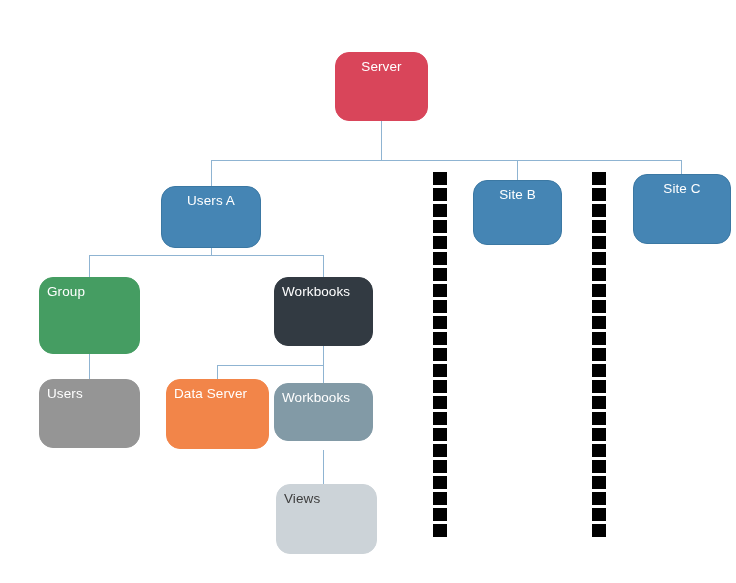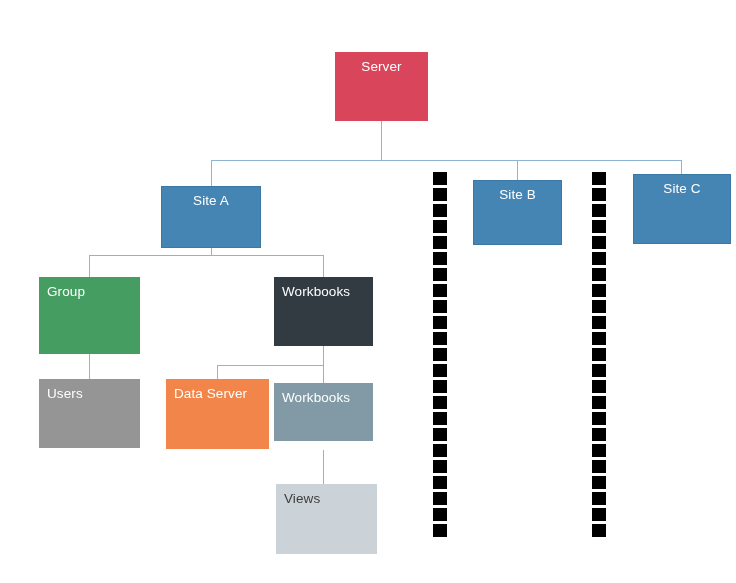--- a/index.html
+++ b/index.html
@@ -1,19 +1,19 @@
 <!DOCTYPE html>
 <html><head>
 <meta charset="utf-8">
 <style>
   html,body{margin:0;padding:0;background:#ffffff;}
   body{width:736px;height:583px;overflow:hidden;font-family:"Liberation Sans", sans-serif;}
   #canvas{position:relative;width:736px;height:583px;background:#ffffff;}
 
-  .node{position:absolute;box-sizing:border-box;display:block;}
+  .node{position:absolute;box-sizing:border-box;display:block;border-radius:14px;}
   .node .label{
     position:absolute;
     font-size:13.5px;
     line-height:1.05;
     white-space:nowrap;
     letter-spacing:0.1px;
   }
   
   .node.center .label{
     left:0;right:0;top:7px;
@@ -104,21 +104,21 @@
       <div class="dash" style="background: rgb(0, 0, 0); top: 288px; height: 13px;"></div>
       <div class="dash" style="background: rgb(0, 0, 0); top: 304px; height: 13px;"></div>
       <div class="dash" style="background: rgb(0, 0, 0); top: 320px; height: 13px;"></div>
       <div class="dash" style="background: rgb(0, 0, 0); top: 336px; height: 13px;"></div>
       <div class="dash" style="background: rgb(0, 0, 0); top: 352px; height: 13px;"></div>
     </div>
     <div class="node center" style="left: 335px; top: 52px; width: 93px; height: 69px; background: rgb(217, 69, 90); border: 1px solid rgb(217, 69, 90);">
       <span class="label" style="color: rgb(255, 255, 255);">Server</span>
     </div>
     <div class="node center" style="left: 161px; top: 186px; width: 100px; height: 62px; background: rgb(69, 133, 180); border: 1px solid rgb(59, 120, 163);">
-      <span class="label" style="color: rgb(255, 255, 255);">Site A</span>
+      <span class="label" style="color: rgb(255, 255, 255);">Users A</span>
     </div>
     <div class="node center" style="left: 633px; top: 174px; width: 98px; height: 70px; background: rgb(69, 133, 180); border: 1px solid rgb(59, 120, 163);">
       <span class="label" style="color: rgb(255, 255, 255);">Site C</span>
     </div>
     <div class="node center" style="left: 473px; top: 180px; width: 89px; height: 65px; background: rgb(69, 133, 180); border: 1px solid rgb(59, 120, 163);">
       <span class="label" style="color: rgb(255, 255, 255);">Site B</span>
     </div>
     <div class="node left" style="left: 39px; top: 277px; width: 101px; height: 77px; background: rgb(69, 157, 98); border: 1px solid rgb(69, 157, 98);">
       <span class="label" style="color: rgb(255, 255, 255);">Group</span>
     </div>

